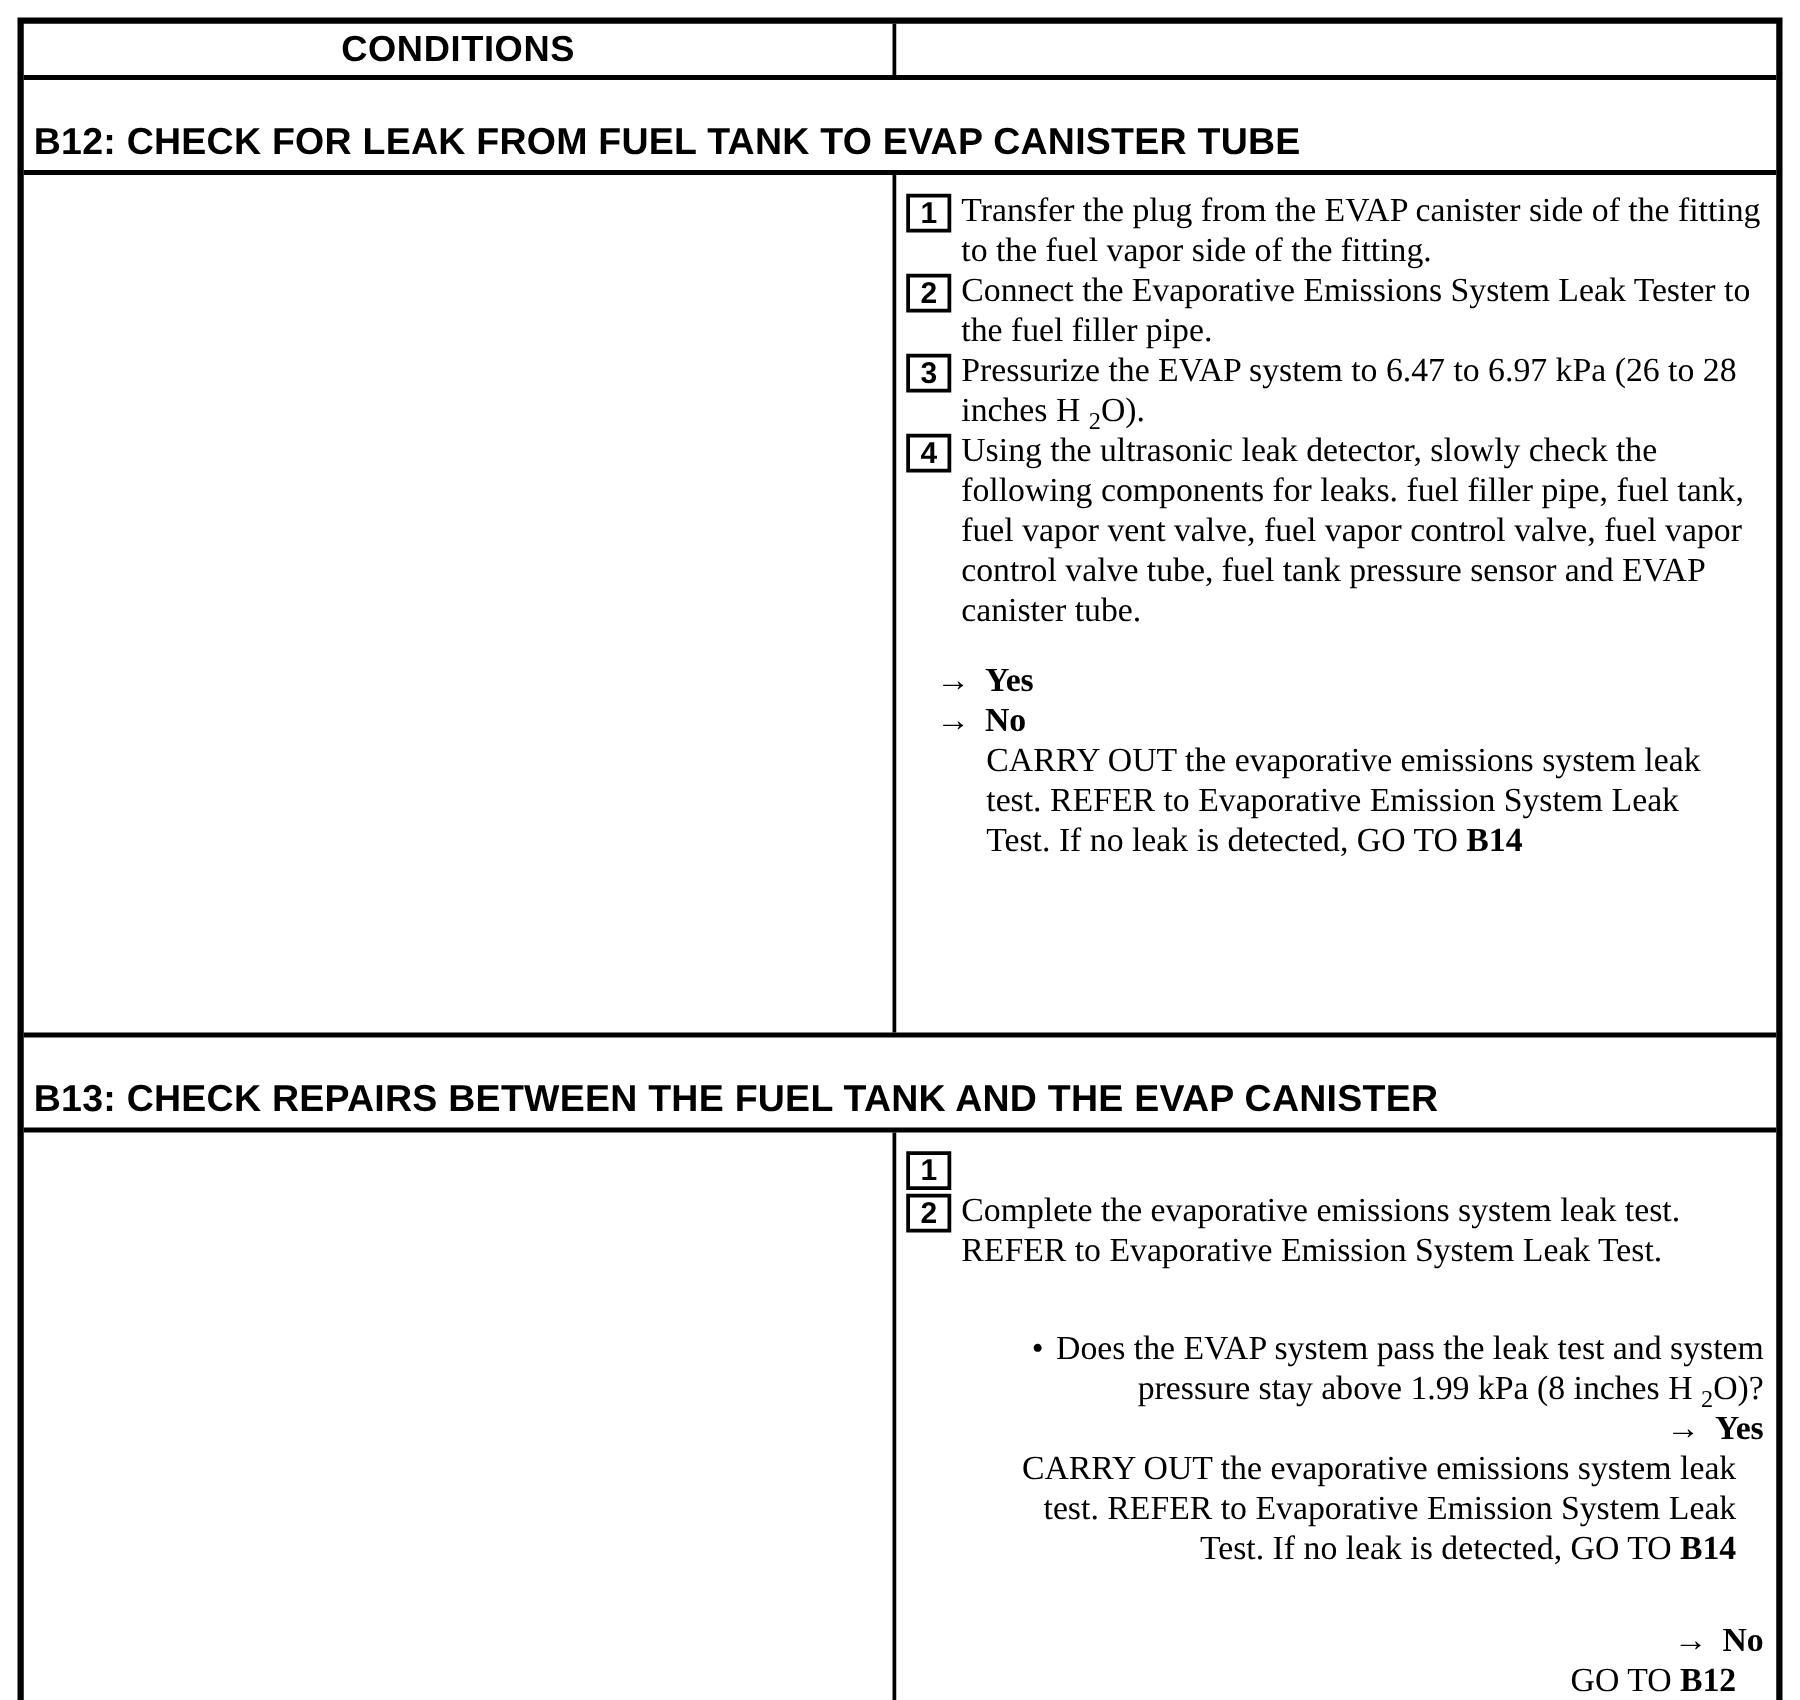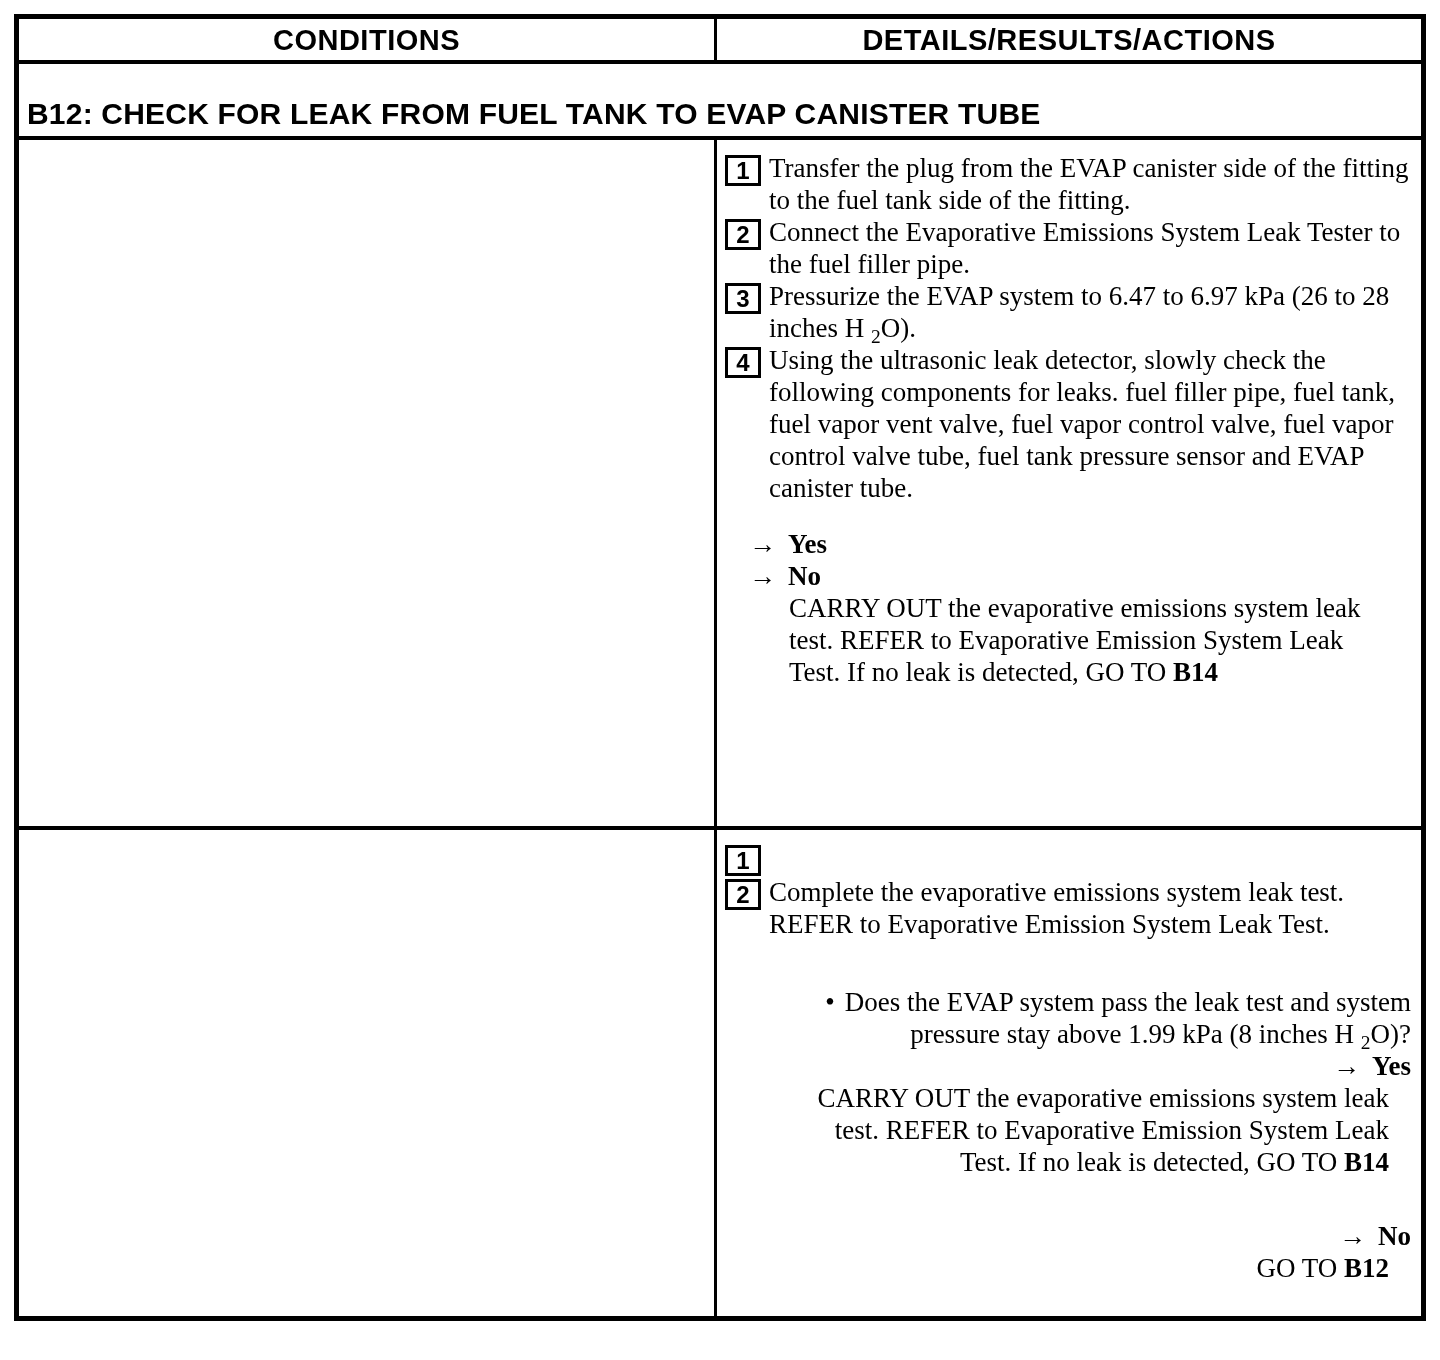--- a/index.html
+++ b/index.html
@@ -87,32 +87,31 @@
   sub { font-size: 0.72em; line-height: 0; }
 </style>
 </head>
 <body>
 
 <div class="page">
   <div class="doc-table">
 
     <div class="grid2 hdr-row">
       <div class="hdr-cell left">CONDITIONS</div>
-      <div class="hdr-cell">DETAILS/RESULTS/ACTIONS</div>
     </div>
 
     <div class="section-title">B12: CHECK FOR LEAK FROM FUEL TANK TO EVAP CANISTER TUBE</div>
 
     <div class="grid2 body-row b12">
       <div class="cond-cell"></div>
       <div class="detail-cell">
 
         <div class="step">
           <span class="num-box">1</span>
-          <span class="step-text"><span>Transfer the plug from the EVAP canister side of the fitting to the fuel tank side of the fitting.</span></span>
+          <span class="step-text"><span>Transfer the plug from the EVAP canister side of the fitting to the fuel vapor side of the fitting.</span></span>
         </div>
 
         <div class="step">
           <span class="num-box">2</span>
           <span class="step-text"><span>Connect the Evaporative Emissions System Leak Tester to the fuel filler pipe.</span></span>
         </div>
 
         <div class="step">
           <span class="num-box">3</span>
           <span class="step-text"><span>Pressurize the EVAP system to 6.47 to 6.97 kPa (26 to 28 inches H </span><sub>2</sub><span>O).</span></span>
@@ -131,20 +130,21 @@
             <span class="arrow">→</span><span class="branch-label">No</span>
           </div>
           <div class="action">
             <span>CARRY OUT the evaporative emissions system leak test. REFER to Evaporative Emission System Leak Test. If no leak is detected, GO TO </span><b>B14</b>
           </div>
         </div>
 
       </div>
     </div>
 
+    <div class="section-title">B13: CHECK REPAIRS BETWEEN THE FUEL TANK AND THE EVAP CANISTER</div>
 
     <div class="grid2 body-row b13">
       <div class="cond-cell"></div>
       <div class="detail-cell">
 
         <div class="step">
           <span class="num-box">1</span>
         </div>
 
         <div class="step">

